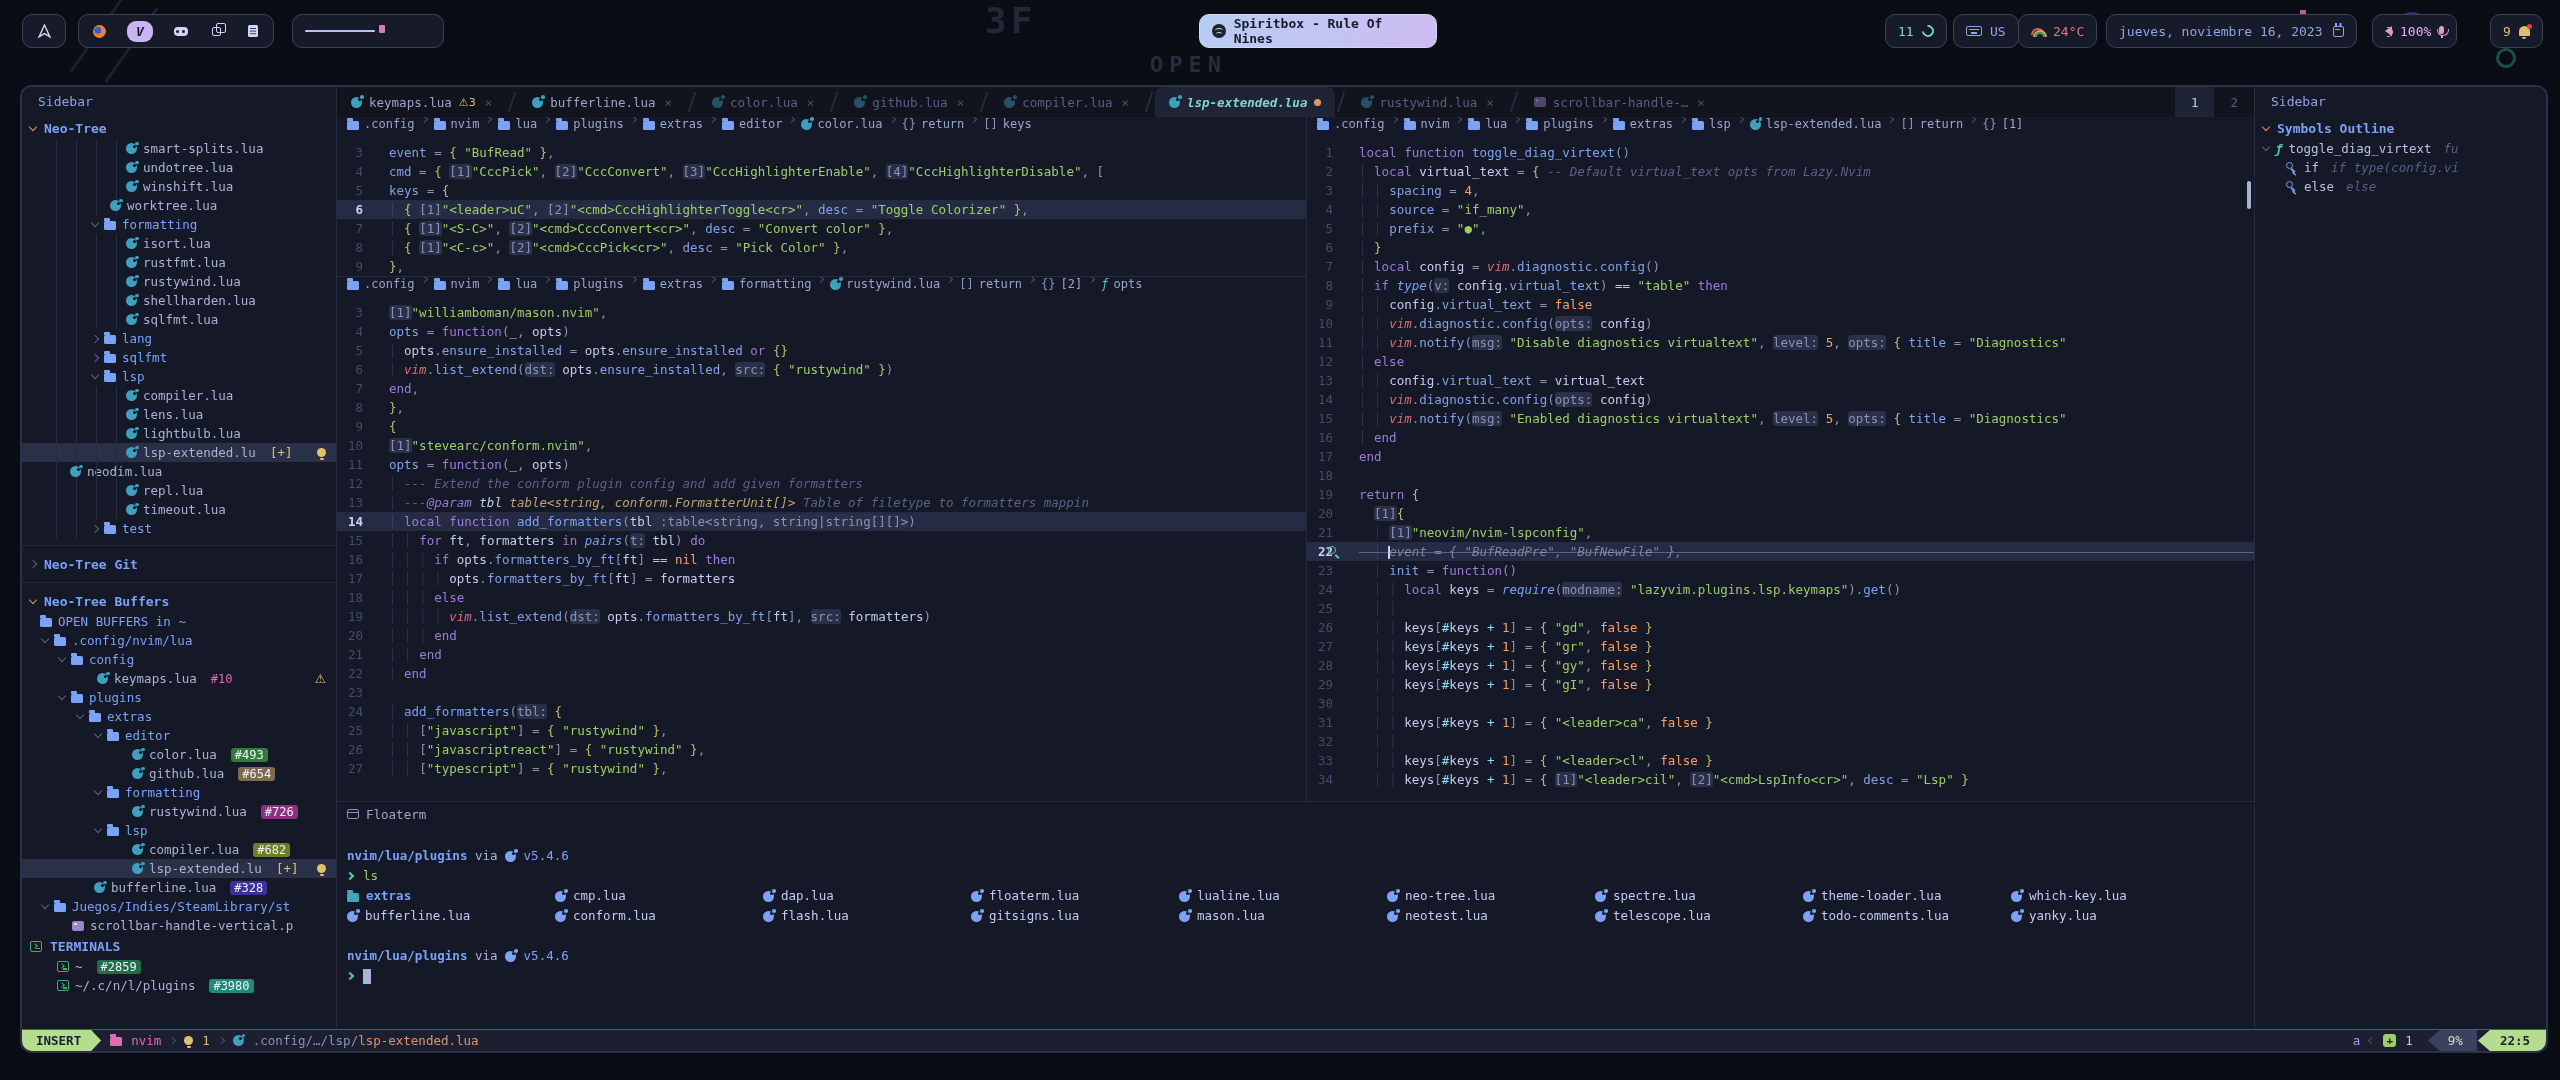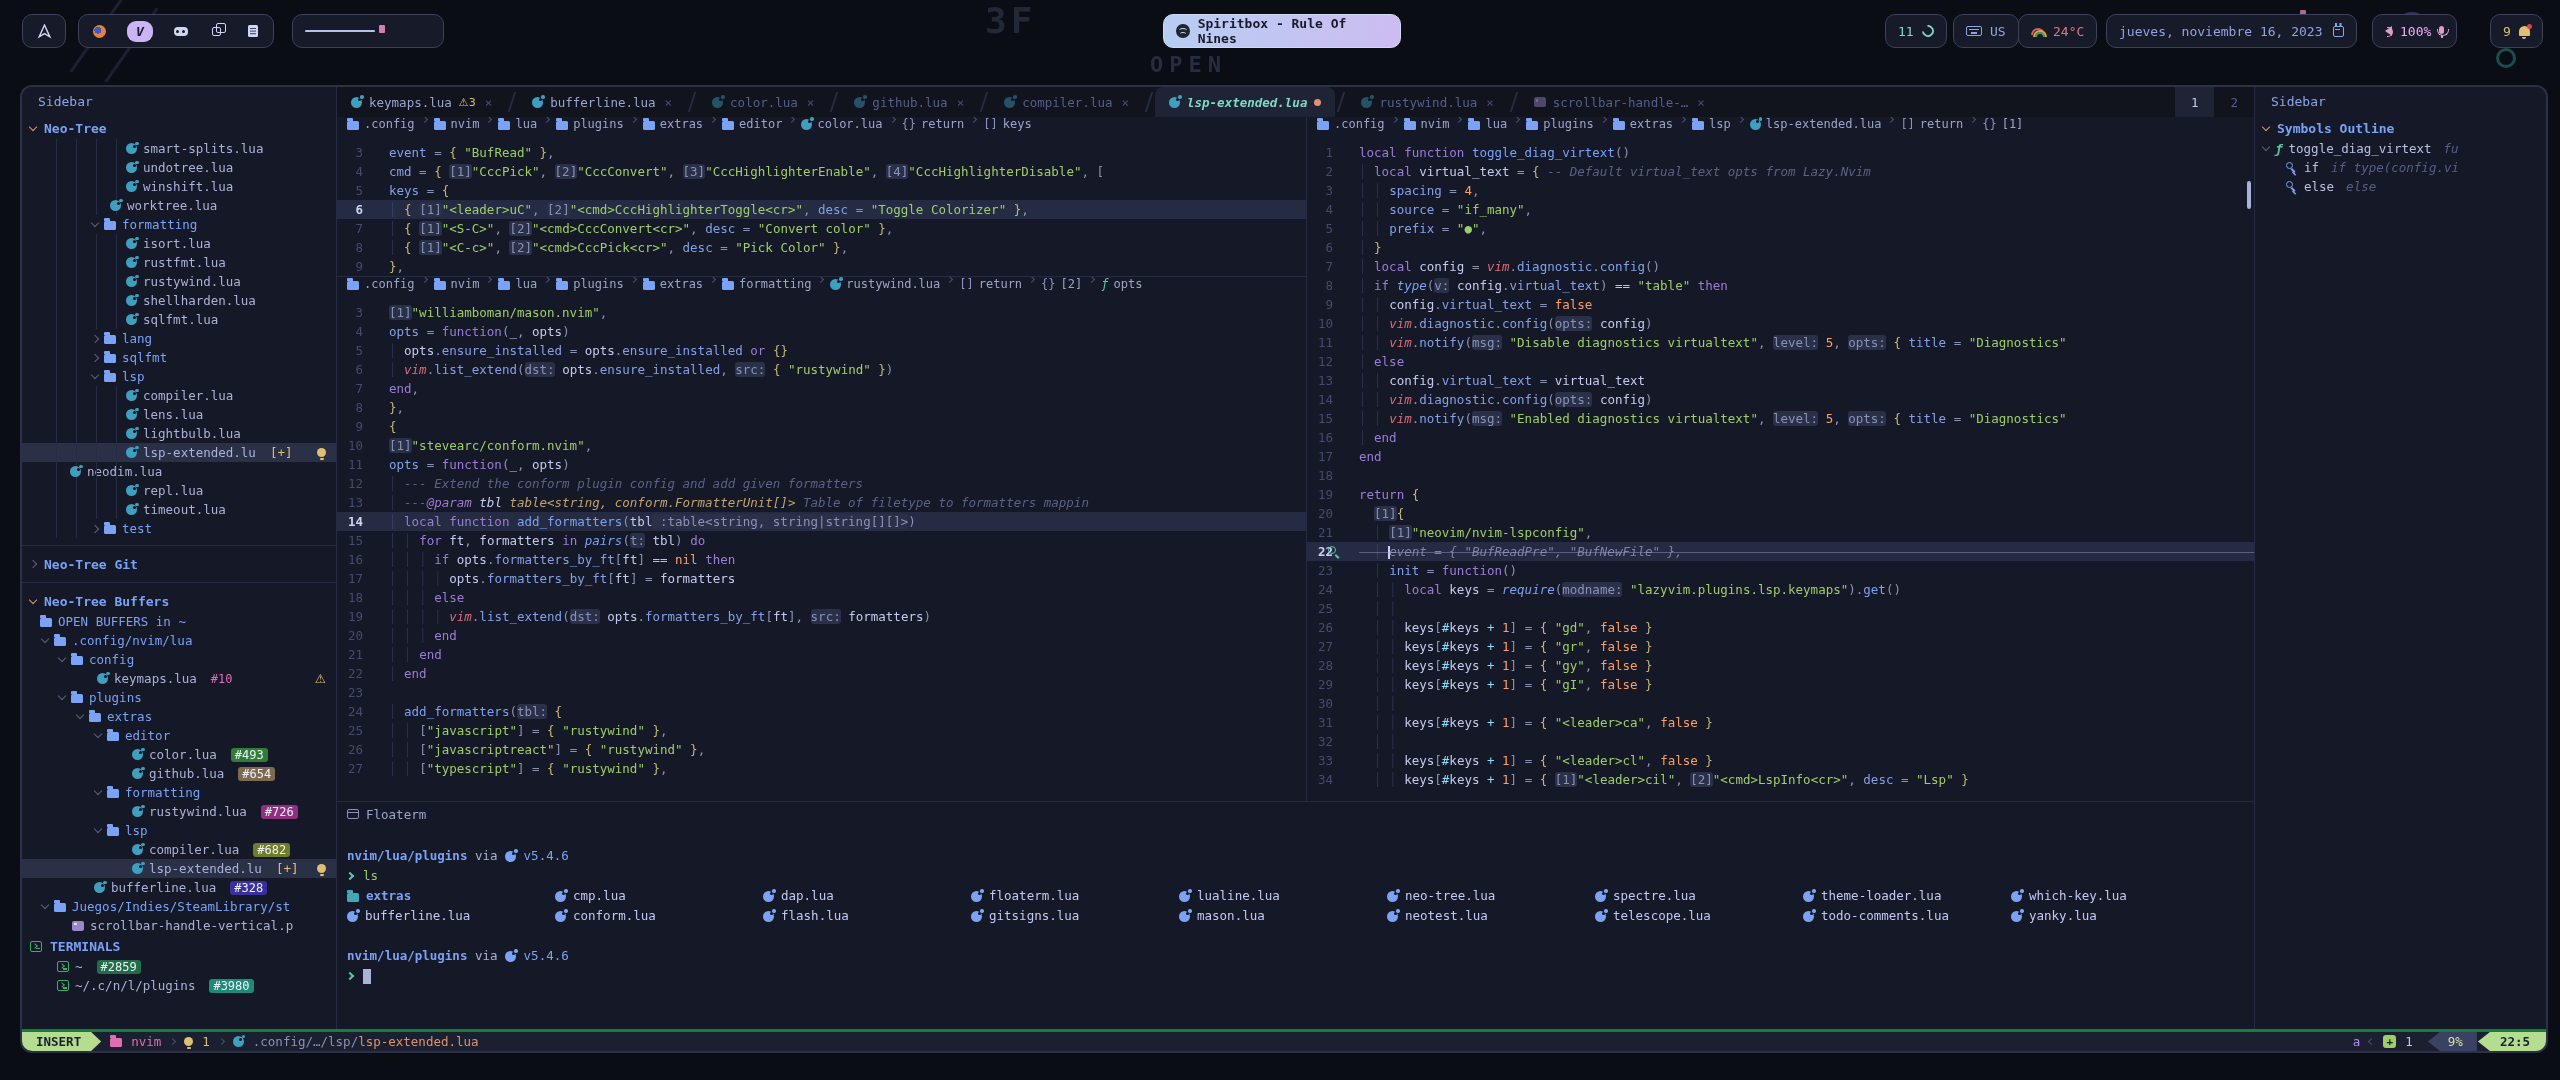--- a/index.html
+++ b/index.html
@@ -12,21 +12,21 @@
   .wp-open { position:absolute; left:1150px; top:52px; font:bold 22px "DejaVu Sans Mono",monospace; color:#272d41; letter-spacing:6px; }
   .wp-stripe { position:absolute; width:3px; height:90px; background:#1c2030; transform:rotate(35deg); }
   .wp-ring { position:absolute; width:34px; height:34px; border-radius:50%; border:3px solid #5f46b8; opacity:.55; }
   .wp-ring.teal { border-color:#2f8f8a; width:20px; height:20px; opacity:.5; }
   .wp-dot { position:absolute; width:6px; height:6px; background:#d77bb4; border-radius:1px; opacity:.8; }
 
   
   .pill { position:absolute; top:14px; height:34px; background:#171a28; border:1.5px solid #3c415c;
     border-radius:10px; display:flex; align-items:center; gap:8px; padding:0 12px;
     color:#8ea4e8; font-size:13px; }
-  .pill-music { background:linear-gradient(100deg,#b7cdf3,#cdbcf1); border-color:#cfd9f5; color:#171a2a; font-weight:bold; }
+  .pill-music { background:linear-gradient(100deg,#b7cdf3,#cdbcf1); border-color:#cfd9f5; color:#171a2a; font-weight:bold;margin-left:36px; }
   .ws-icon { width:16px; height:16px; display:flex; align-items:center; justify-content:center; }
   .ws-active { background:#c9b4f5; border-radius:9px; padding:3px 9px; color:#1d1433; font-weight:bold; font-style:italic; }
   .i-ff { width:13px; height:13px; border-radius:50%; background:radial-gradient(circle at 38% 40%, #3b5bbf 0 31%, #e8823a 32% 72%, #c9502e 73%); }
   .i-pad { width:14px; height:9px; background:#cfd6f5; border-radius:4px; position:relative; }
   .i-pad::before { content:""; position:absolute; left:2.5px; top:3px; width:3px; height:3px; background:#171a28; border-radius:50%; }
   .i-pad::after  { content:""; position:absolute; right:2.5px; top:3px; width:3px; height:3px; background:#171a28; border-radius:50%; }
   .i-copy { width:9px; height:9px; border:1.5px solid #cfd6f5; border-radius:2px; position:relative; }
   .i-copy::after { content:""; position:absolute; left:2.5px; top:-5px; width:8px; height:8px; border:1.5px solid #cfd6f5; border-radius:2px; }
   .i-doc { width:10px; height:12px; background:#cfd6f5; border-radius:1.5px; position:relative; }
   .i-doc::before { content:""; position:absolute; top:2.5px; left:2px; right:2px; height:1.2px; background:#3a4161; box-shadow:0 2.6px 0 #3a4161, 0 5.2px 0 #3a4161; }
@@ -166,21 +166,21 @@
   .lscell.bold span.t { color:#7aa2f7; font-weight:bold; }
   .block-cursor { width:8px; height:15px; background:#aab2d8; }
 
   
   .so { width:292px; border-left:1px solid #262b42; background:#151826; flex:none; overflow:hidden; }
   .so-head { height:22px; display:flex; align-items:center; gap:8px; padding-left:8px; color:#7aa2f7; font-weight:bold; font-size:13px; }
   .so-row { height:19px; display:flex; align-items:center; gap:6px; font-size:12.5px; color:#b9c1e3; white-space:nowrap; }
   .so-hint { color:#565f89; font-style:italic; margin-left:6px; }
 
   
-  .statusline { height:22px; border-top:3px solid #15803d; background:#1b1f30; display:flex; align-items:center; font-size:12.5px; color:#8a93b8; flex:none; }
+  .statusline { height:22px; border-top:1px solid #15803d; background:#1b1f30; display:flex; align-items:center; font-size:12.5px; color:#8a93b8; flex:none; }
   .sl-mode { background:#b4dd8f; color:#1a2030; font-weight:bold; padding:0 20px 0 14px; height:100%; display:flex; align-items:center;
     clip-path:polygon(0 0, calc(100% - 10px) 0, 100% 50%, calc(100% - 10px) 100%, 0 100%); }
   .sl-left { display:flex; align-items:center; gap:9px; height:100%; }
   .sl-proj { color:#e06cb5; }
   .sl-sep { width:5px; height:5px; border-top:1.6px solid #4a5070; border-right:1.6px solid #4a5070; transform:rotate(45deg); }
   .sl-sep.l { transform:rotate(-135deg); }
   .sl-cnt { color:#e0c070; }
   .sl-path { color:#8a93b8; } .sl-file { color:#e0936a; }
   .sl-right { margin-left:auto; display:flex; align-items:center; gap:9px; height:100%; }
   .sl-a { color:#b18af8; }

